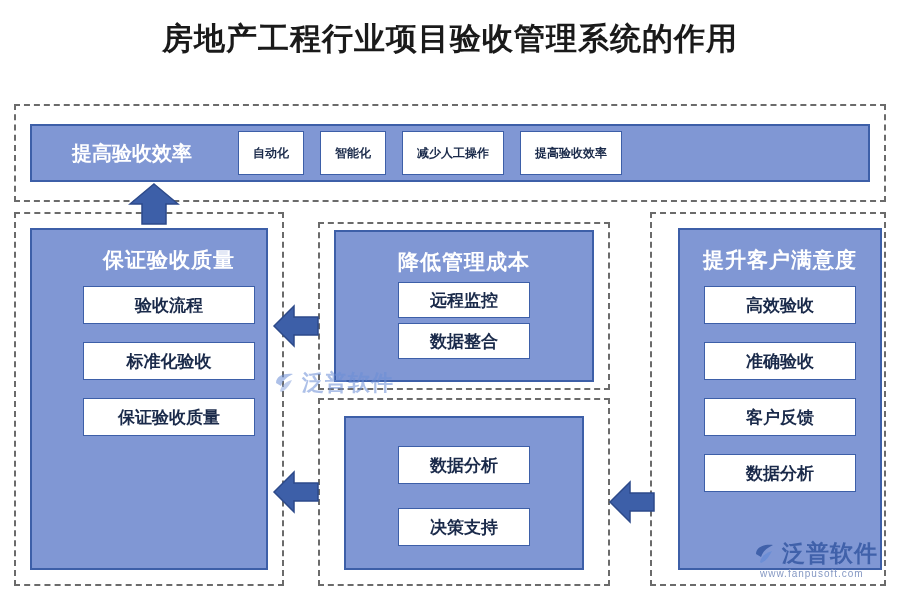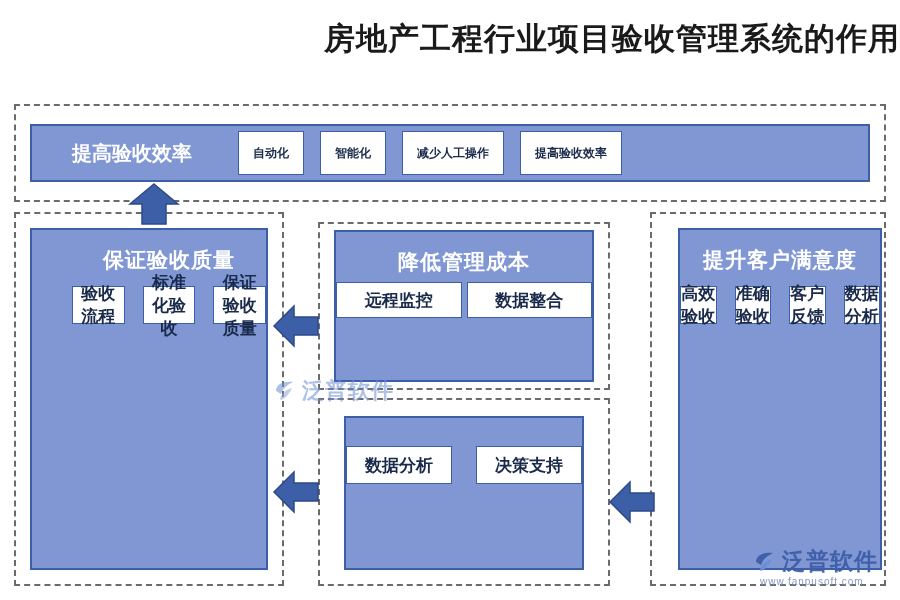--- a/index.html
+++ b/index.html
@@ -12,21 +12,21 @@
     background: #ffffff;
     font-family: "Liberation Sans", sans-serif;
     position: relative;
     overflow: hidden;
   }
   .page-title {
     position: absolute;
     top: 18px;
     left: 0;
     width: 900px;
-    text-align: right;
+    text-align: center;
     font-size: 31px;
     font-weight: bold;
     color: #1a1a1a;
     letter-spacing: 1px;
     font-family: "Liberation Serif", serif;
   }
 
   
   .dashed {
     position: absolute;
@@ -97,20 +97,21 @@
   #top-panel .chip {
     height: 44px;
     margin-left: 16px;
     padding: 0 14px;
     font-size: 12px;
   }
 
   
   .stack {
     display: flex;
+    flex-direction: column;
     align-items: center;
     gap: 18px;
     margin-top: 12px;
   }
   #left-panel .chip { width: 172px; height: 38px; }
   #right-panel .chip { width: 152px; height: 38px; }
   #mid-panel .stack { gap: 5px; margin-top: 6px; }
   #mid-panel .chip { width: 132px; height: 36px; }
   #mid2-panel .stack { gap: 24px; margin-top: 28px; }
   #mid2-panel .chip { width: 132px; height: 38px; }
@@ -120,21 +121,20 @@
     position: absolute;
   }
   .arrow svg { display: block; }
 
   
   .wm {
     position: absolute;
     display: flex;
     align-items: center;
     pointer-events: none;
-    margin-top: 8px;
   }
   #wm-center { left: 272px; top: 368px; opacity: 0.55; }
   #wm-br { left: 752px; top: 538px; opacity: 0.95; }
   .wm-text {
     font-size: 22px;
     font-weight: bold;
     color: #6b8ed6;
     font-family: "Liberation Serif", serif;
     letter-spacing: 1px;
   }

